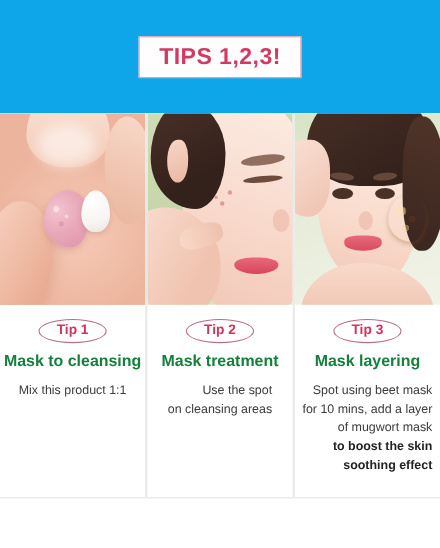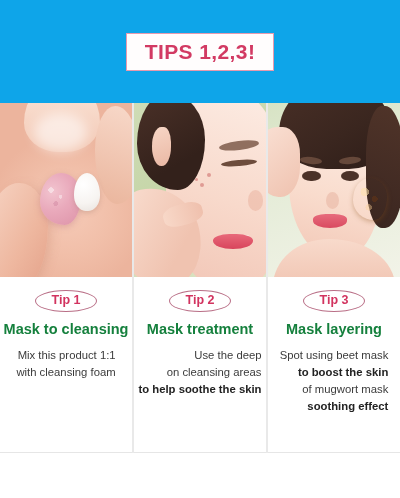--- a/index.html
+++ b/index.html
@@ -446,21 +446,20 @@
       <div class="palm-thumb"></div>
       <div class="palm-glare"></div>
       <div class="mask-smear"></div>
       <div class="foam-dollop"></div>
     </div>
     <div class="text-area">
       <div class="tip-badge">Tip 1</div>
       <div class="tip-heading">Mask to cleansing</div>
       <div class="tip-lines">
         <div class="tip-line">Mix this product 1:1</div>
-        <div class="tip-line">with cleansing foam</div>
       </div>
     </div>
   </div>
 
   <div class="col">
     <div class="photo photo-spot">
       <div class="sp-face"></div>
       <div class="sp-hairmass"></div>
       <div class="sp-ear"></div>
       <div class="sp-brow"></div>
@@ -471,23 +470,22 @@
       <div class="sp-blemish b1"></div>
       <div class="sp-blemish b2"></div>
       <div class="sp-blemish b3"></div>
       <div class="sp-hand"></div>
       <div class="sp-finger"></div>
     </div>
     <div class="text-area">
       <div class="tip-badge">Tip 2</div>
       <div class="tip-heading">Mask treatment</div>
       <div class="tip-lines">
-        <div class="tip-line">Use the deep</div>
+        <div class="tip-line">Use the spot</div>
         <div class="tip-line">on cleansing areas</div>
-        <div class="tip-line bold">to help soothe the skin</div>
       </div>
     </div>
   </div>
 
   <div class="col">
     <div class="photo photo-mask">
       <div class="mk-face"></div>
       <div class="mk-hair"></div>
       <div class="mk-hairside"></div>
       <div class="mk-brow l"></div>
@@ -499,20 +497,21 @@
       <div class="mk-lips"></div>
       <div class="mk-patch"></div>
       <div class="mk-handl"></div>
       <div class="mk-handbottom"></div>
     </div>
     <div class="text-area">
       <div class="tip-badge">Tip 3</div>
       <div class="tip-heading">Mask layering</div>
       <div class="tip-lines">
         <div class="tip-line">Spot using beet mask</div>
+        <div class="tip-line">for 10 mins, add a layer</div>
+        <div class="tip-line">of mugwort mask</div>
         <div class="tip-line bold">to boost the skin</div>
-        <div class="tip-line">of mugwort mask</div>
         <div class="tip-line bold">soothing effect</div>
       </div>
     </div>
   </div>
 
 </div>
 
 </body></html>

